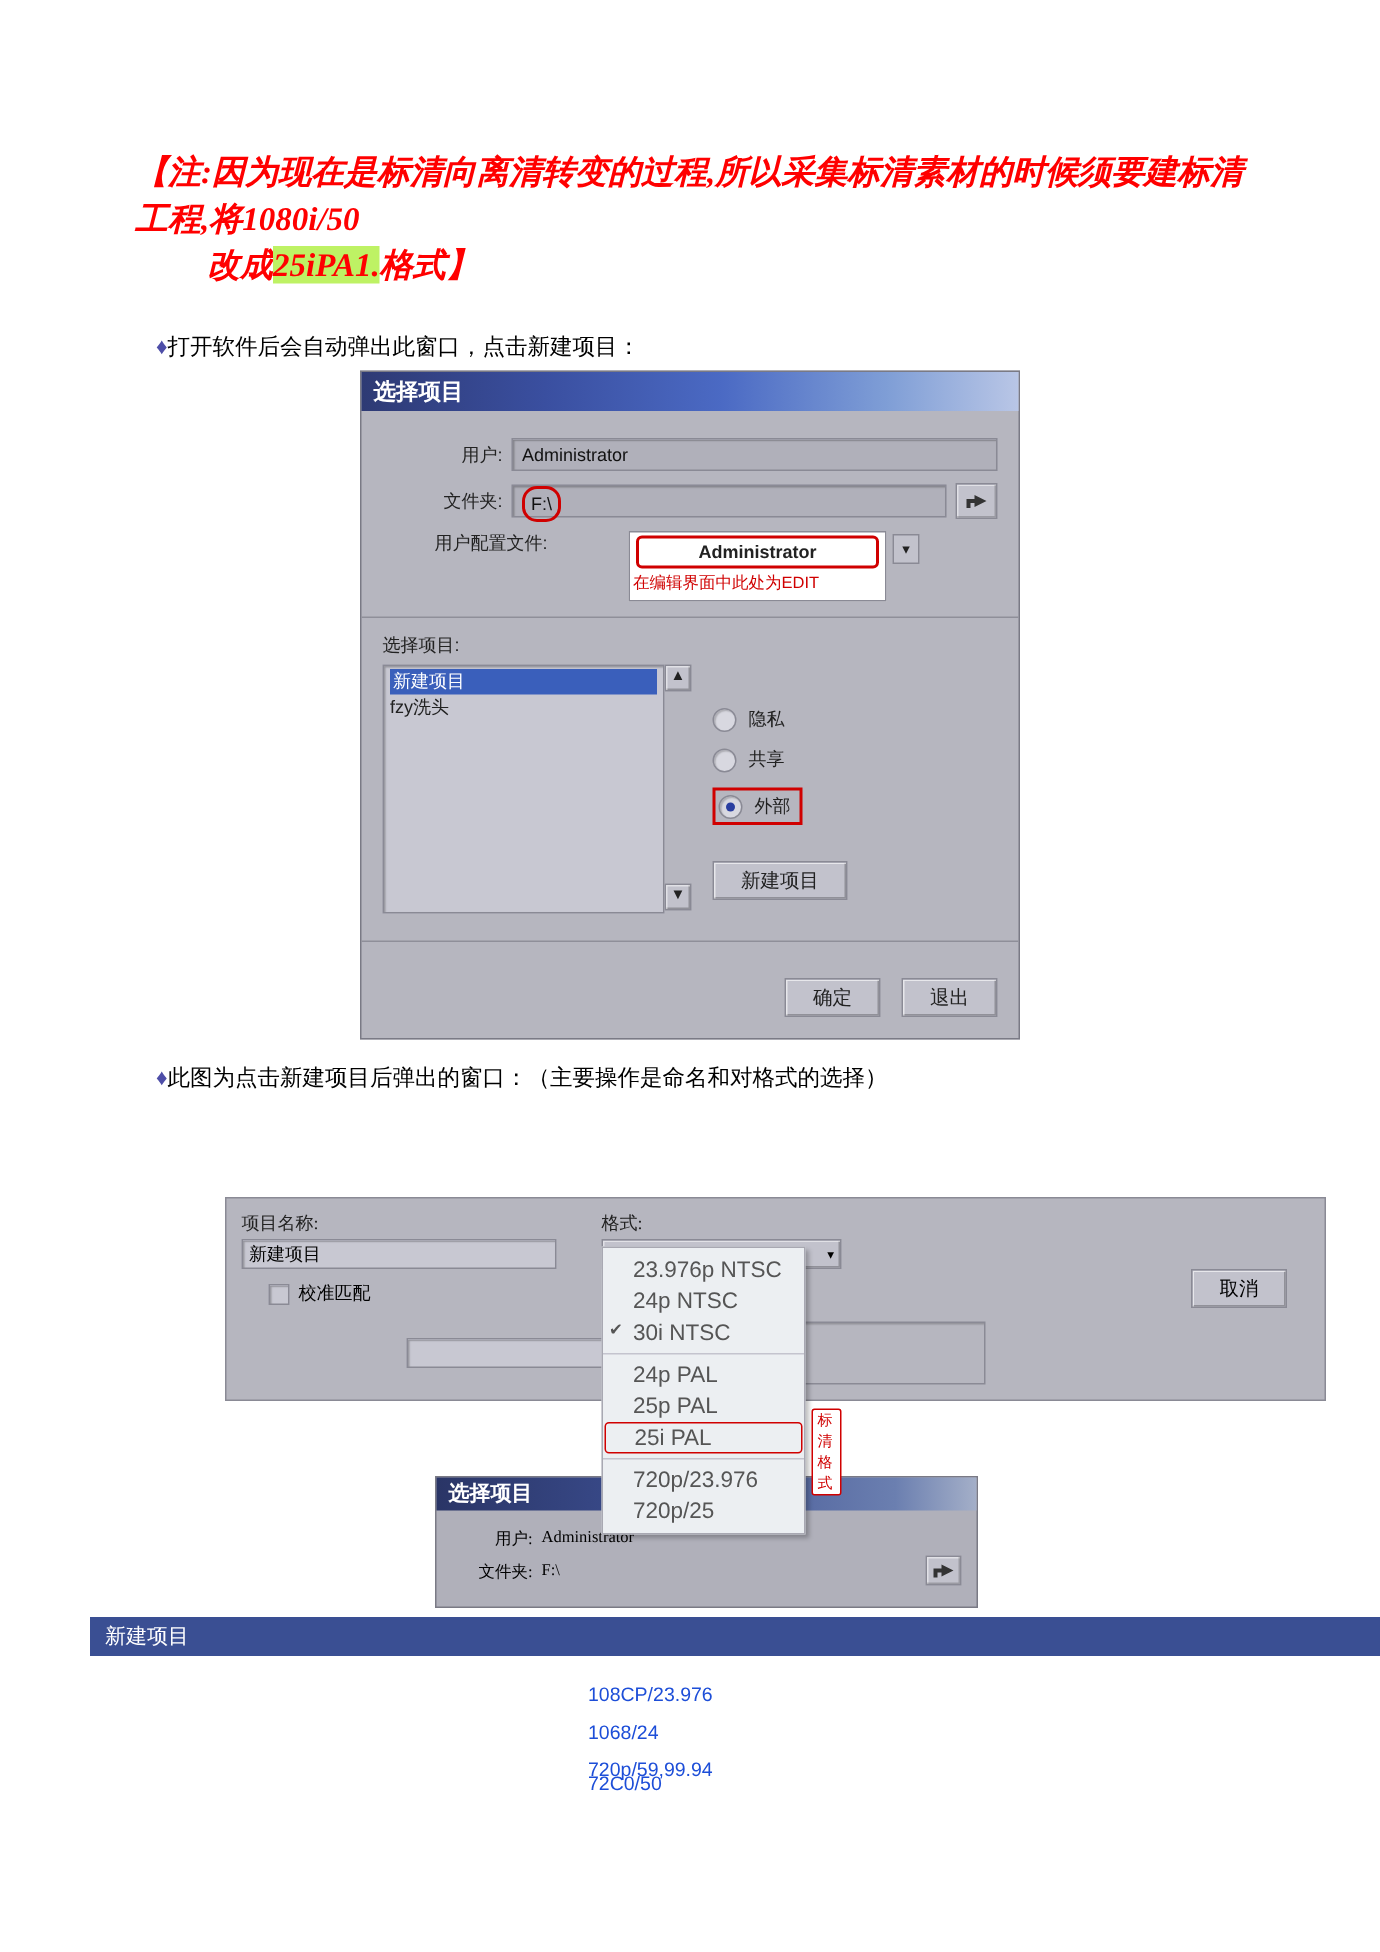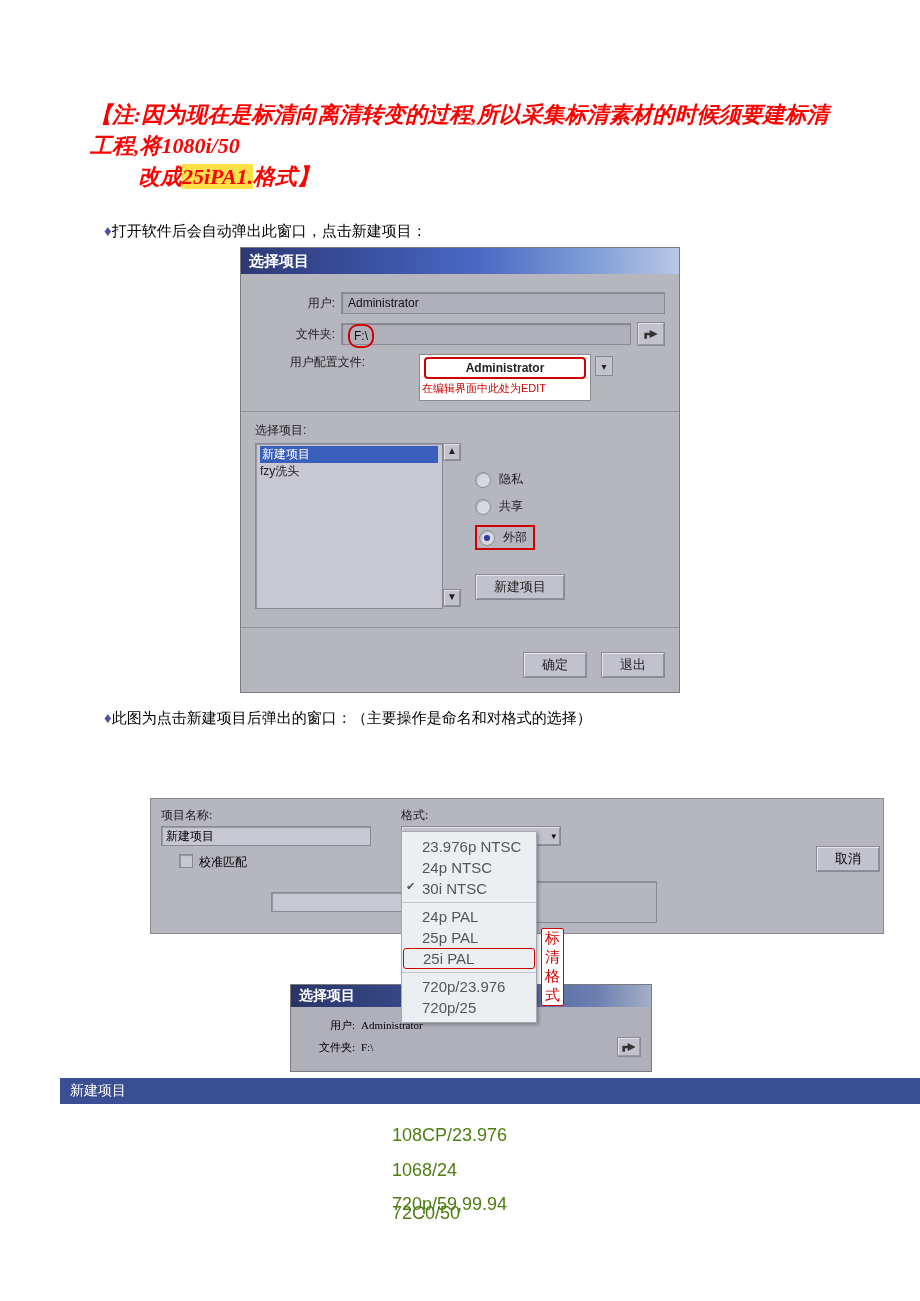--- a/index.html
+++ b/index.html
@@ -17,21 +17,21 @@
   .note {
     color: #ff0000;
     font-family: "SimSun", serif;
     font-style: italic;
     font-weight: bold;
     font-size: 22px;
     line-height: 1.4;
     margin-bottom: 30px;
   }
   .note .hl {
-    background: #fde047;
+    background: #bef264;
     font-style: italic;
     font-family: "Times New Roman", serif;
     font-weight: bold;
   }
   .note .indent2 {
     padding-left: 48px;
     display: block;
   }
   .bullet-line {
     color: #000;
@@ -132,50 +132,50 @@
     background:#b6b6bf; border:1px solid #8a8a95; font-size:12px;
   }
   .dlg2 .top { display:flex; padding:8px 10px 4px 10px; gap:30px;}
   .col-l { width:210px; }
   .col-r { width:160px; position:relative;}
   .lbl2 { color:#222; margin-bottom:2px;}
   .tfield {
     height:18px; background:#c8c8d2; border:1px solid #8a8a95;
     box-shadow: inset 1px 1px 1px rgba(0,0,0,.25); padding:0 4px; line-height:18px;
   }
-  .chkrow { margin-top:8px; display:flex; gap:6px; padding-left:18px;}
+  .chkrow { margin-top:8px; display:flex; align-items:center; gap:6px; padding-left:18px;}
   .chkbox { width:12px; height:12px; border:1px solid #8a8a95; background:#c8c8d2;
     box-shadow: inset 1px 1px 1px rgba(0,0,0,.25);}
   .combo {
     height:18px; display:flex; align-items:center; justify-content:space-between;
     border:1px solid #8a8a95; background:#c2c2cc; padding:0 4px;
     box-shadow: inset 1px 1px 0 rgba(255,255,255,.5), inset -1px -1px 0 rgba(0,0,0,.25);
   }
   .combo .car { font-size:9px; }
   .menu {
     position:absolute; top:24px; left:0; width:134px;
     background:#eceff2; border:1px solid #a8a8b2; box-shadow:2px 2px 3px rgba(0,0,0,.25);
     font-family: Arial, sans-serif; color:#555; padding:4px 0;
   }
   .menu .mi { padding:2px 10px 2px 20px; position:relative; font-size:15px;}
   .menu .mi.chk::before { content:"✔"; position:absolute; left:4px; font-size:11px; color:#555;}
   .menu .sep { border-top:1px solid #c4c4ce; margin:3px 0;}
   .menu .mi.sel {
     border:1px solid #d00000; border-radius:3px; padding:1px 9px 1px 19px; margin:0 1px;
   }
   .redtag {
-    position:absolute; left:140px; top:121px;
+    position:absolute; left:140px; top:132px;
     border:1px solid #d00000; background:#fff; color:#d00000;
-    font-size:15px; padding:0 3px; border-radius:2px;
+    font-size:10px; padding:0 3px; border-radius:2px;
   }
   .dlg2 .lower {
     display:flex; align-items:center; padding:6px 10px 10px 120px; gap:0;
   }
   .dlg2 .lower .field { width:150px; }
-  .cancel-side { position:absolute; right:4px; top:48px;text-align:right; }
+  .cancel-side { position:absolute; right:26px; top:48px;text-align:right; }
   .extra-box {
     width:200px; height:40px; background:#b6b6bf; border:1px solid #8a8a95;
     box-shadow: inset 1px 1px 1px rgba(0,0,0,.2);
     margin-left:6px;
   }
 
   
   .dlg3 {
     width:360px; margin:50px 0 0 200px;
     background:#b0b0ba; border:1px solid #7a7a85; font-size:11px;
@@ -189,21 +189,21 @@
   .dlg3 .lbl { width:54px; text-align:right; padding-right:6px;}
   .dlg3 .sunk { flex:1; height:16px; line-height:16px; font-size:11px; }
 
   
   .bluebar {
     margin-top:6px; margin-left:-30px; width:860px;
     background:#3a4f93; color:#fff; padding:4px 10px; font-size:14px;
   }
   .fmtlist {
     margin-left:302px; margin-top:14px;
-    font-family: Arial, sans-serif; color:#4d7c0f; font-size:18px; line-height:1.9;
+    font-family: Arial, sans-serif; color:#1d4ed8; font-size:13px; line-height:1.9;
   }
   .fmtlist .over { position:relative; }
   .fmtlist .over .a { position:relative; z-index:1;}
   .fmtlist .over .b { position:absolute; left:0; top:9px; z-index:2;}
 </style>
 </head>
 <body>
 
 <div class="page">
 

